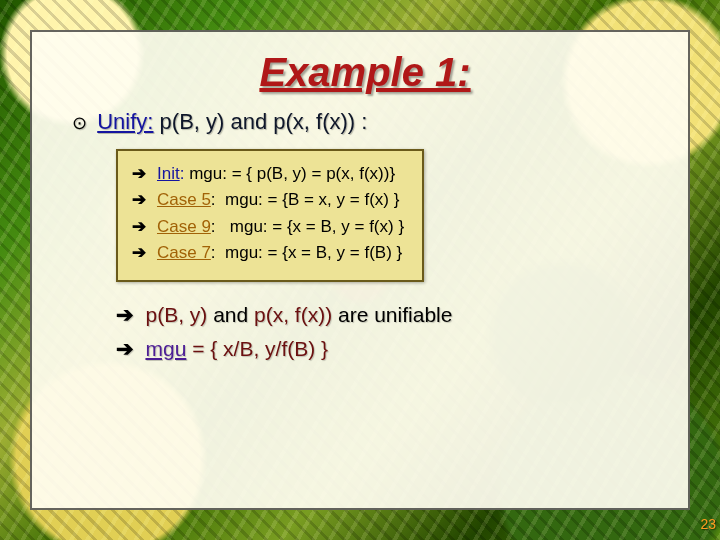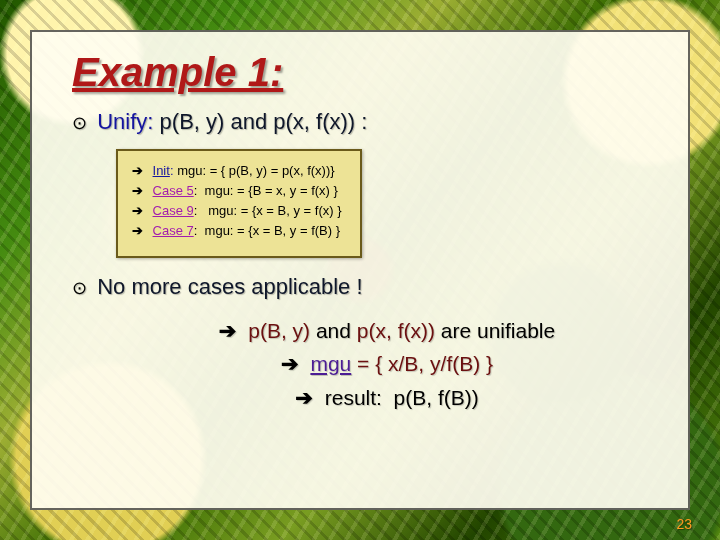--- a/index.html
+++ b/index.html
@@ -42,68 +42,70 @@
     position: absolute;
     top: 30px;
     left: 30px;
     right: 30px;
     bottom: 30px;
     background: rgba(255, 253, 240, 0.93);
     border: 2px solid rgba(0,0,0,0.6);
     padding: 18px 30px 18px 40px;
   }
   .title {
+    text-align: center;
     font-size: 40px;
     font-style: italic;
     font-weight: bold;
     color: #b01818;
     text-decoration: underline;
     text-shadow: 2px 2px 2px rgba(0,0,0,0.35);
     margin-bottom: 14px;
   }
   .odot-line {
     font-size: 22px;
     margin-bottom: 14px;
     text-shadow: 1px 1px 1px rgba(0,0,0,0.25);
   }
   .odot { font-size: 18px; margin-right: 4px; }
   .label {
     color: #1515a0;
+    text-decoration: underline;
   }
   .expr { color: #0f172a; }
   .box {
     margin: 0 0 16px 44px;
     padding: 10px 18px 14px 14px;
     background: #ede396;
     border: 2px solid #6a5a1a;
     width: fit-content;
     box-shadow: 1px 1px 3px rgba(0,0,0,0.3);
   }
   .arrow-line {
-    font-size: 13px;
+    font-size: 17px;
     line-height: 1.55;
     white-space: pre;
   }
   .arrow {
     font-weight: bold;
     color: #000;
     font-family: Arial, sans-serif;
     margin-right: 6px;
   }
   .ul { text-decoration: underline; }
   .bluelab { color: #1515a0; }
-  .blackul { color: #a21caf; text-decoration: underline; }
+  .blackul { color: #a16207; text-decoration: underline; }
   .maroon { color: #6b1010; }
   .redul { color: #4c1d95; }
-  .concl-block { margin-left: 44px; text-align: center; }
+  .concl-block { margin-left: 44px; }
   .concl-block .arrow-line { font-size: 21px; line-height: 1.6; text-shadow: 1px 1px 1px rgba(0,0,0,0.2); }
   .pagenum {
     position: absolute;
     bottom: 8px;
-    right: 28px;
+    right: 4px;
     font-family: Arial, sans-serif;
     font-size: 14px;
     color: #ff9a20;
     text-shadow: 1px 1px 1px rgba(0,0,0,0.4);
   }
 </style>
 </head>
 <body>
 
 <div class="bg"></div>
@@ -119,26 +121,21 @@
     <span class="expr">p(B, y) and p(x, f(x)) :</span>
   </div>
 
   <div class="box">
     <div class="arrow-line"><span class="arrow">➔</span> <span class="ul bluelab">Init</span><span class="bluelab">:</span> <span>mgu: = { p(B, y) = p(x, f(x))}</span></div>
     <div class="arrow-line"><span class="arrow">➔</span> <span class="ul blackul">Case 5</span>:  <span>mgu: = {B = x, y = f(x) }</span></div>
     <div class="arrow-line"><span class="arrow">➔</span> <span class="ul blackul">Case 9</span>:   <span>mgu: = {x = B, y = f(x) }</span></div>
     <div class="arrow-line"><span class="arrow">➔</span> <span class="ul blackul">Case 7</span>:  <span>mgu: = {x = B, y = f(B) }</span></div>
   </div>
 
-  <div class="odot-line">
-    <span class="odot">⊙</span>
-    <span class="expr">No more cases applicable !</span>
-  </div>
 
   <div class="concl-block">
     <div class="arrow-line"><span class="arrow">➔</span> <span class="maroon">p(B, y)</span><span> and </span><span class="maroon">p(x, f(x))</span><span> are unifiable</span></div>
     <div class="arrow-line"><span class="arrow">➔</span> <span class="ul redul">mgu</span><span class="maroon"> = { x/B, y/f(B) }</span></div>
-    <div class="arrow-line"><span class="arrow">➔</span> <span>result:  p(B, f(B))</span></div>
   </div>
 
 </div>
 
 <div class="pagenum">23</div>
 
 </body></html>

